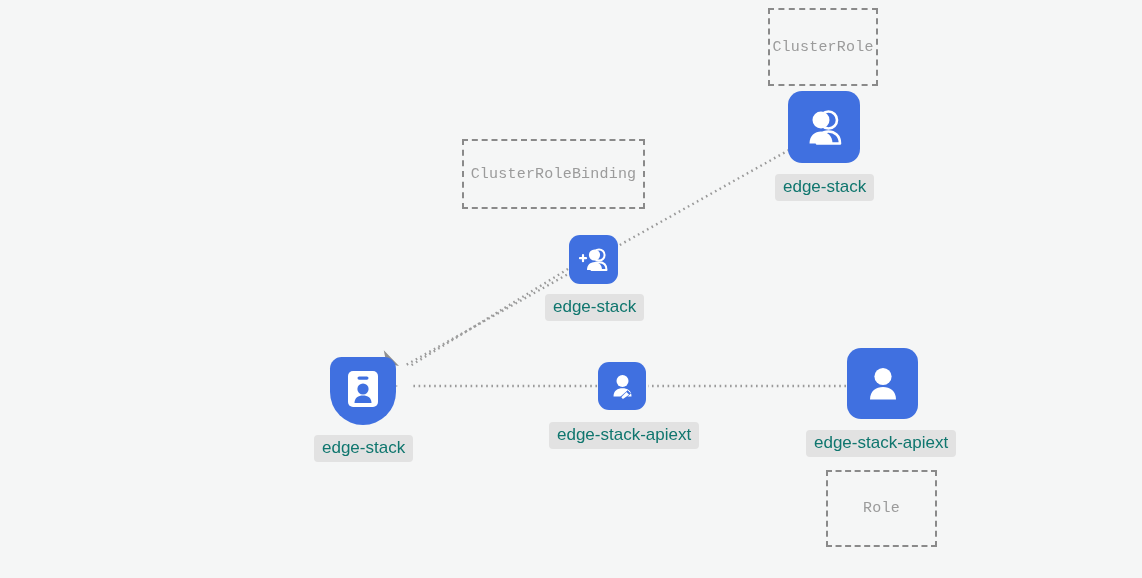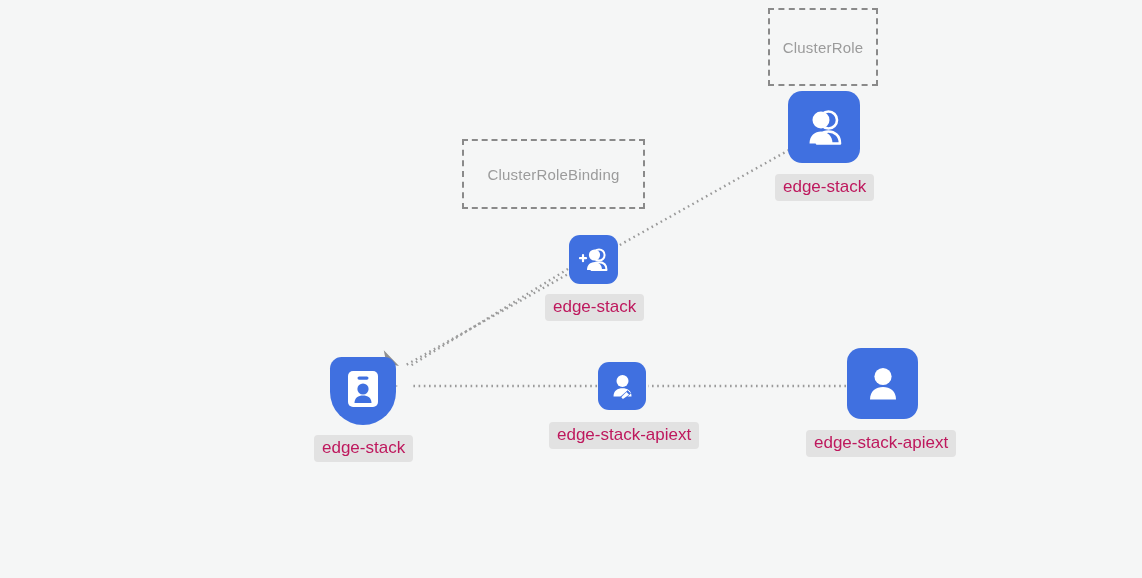--- a/index.html
+++ b/index.html
@@ -25,21 +25,21 @@
     border: 2px dashed #8a8a8a;
     display: flex;
     align-items: center;
     justify-content: center;
     background: transparent;
   }
   .typebox-label {
     color: #9b9b9b;
     font-size: 15px;
     letter-spacing: 0.2px;
-    font-family: Liberation Sans, sans-serif;
+    font-family: Liberation Mono, monospace;
     white-space: nowrap;
   }
   
   .node {
     position: absolute;
   }
   .tile {
     position: absolute;
     background: #4070e0;
     display: flex;
@@ -55,21 +55,21 @@
   .tile.badge {
     border-radius: 12px 12px 34px 34px;
   }
   .tile svg {
     display: block;
   }
   
   .chip {
     position: absolute;
     background: #e2e2e2;
-    color: #be185d;
+    color: #0f766e;
     font-size: 17px;
     font-family: "Liberation Sans", sans-serif;
     padding: 3px 8px 4px 8px;
     border-radius: 4px;
     white-space: nowrap;
     line-height: 1.2;
   }
   
   #edges {
     position: absolute;
@@ -116,20 +116,23 @@
   <div class="typebox" style="left:768px; top:8px; width:110px; height:78px;">
     <span class="typebox-label">ClusterRole</span>
   </div>
 
   <div class="typebox" style="left:462px; top:139px; width:183px; height:70px;text-align:center;">
     <span class="typebox-label">ClusterRoleBinding</span>
   </div>
 
 
 
+  <div class="typebox" style="left:826px; top:470px; width:111px; height:77px;">
+    <span class="typebox-label">Role</span>
+  </div>
 
   <div class="node">
     <div class="tile rounded" style="left:788px; top:91px; width:72px; height:72px;">
       <svg width="46" height="46" viewBox="0 0 46 46" aria-hidden="true">
 
         <circle cx="27.5" cy="16" r="8.5" fill="none" stroke="#ffffff" stroke-width="2.6"></circle>
         <path d="M 16 39.5 C 16 31.5 21.5 27.5 27.5 27.5 C 33.5 27.5 39 31.5 39 39.5 Z" fill="none" stroke="#ffffff" stroke-width="2.6" stroke-linejoin="round"></path>
 
         <circle cx="20" cy="16" r="8.5" fill="#ffffff"></circle>
         <path d="M 8.5 39.5 C 8.5 31.5 14 27.5 20 27.5 C 26 27.5 31.5 31.5 31.5 39.5 Z" fill="#ffffff"></path>

